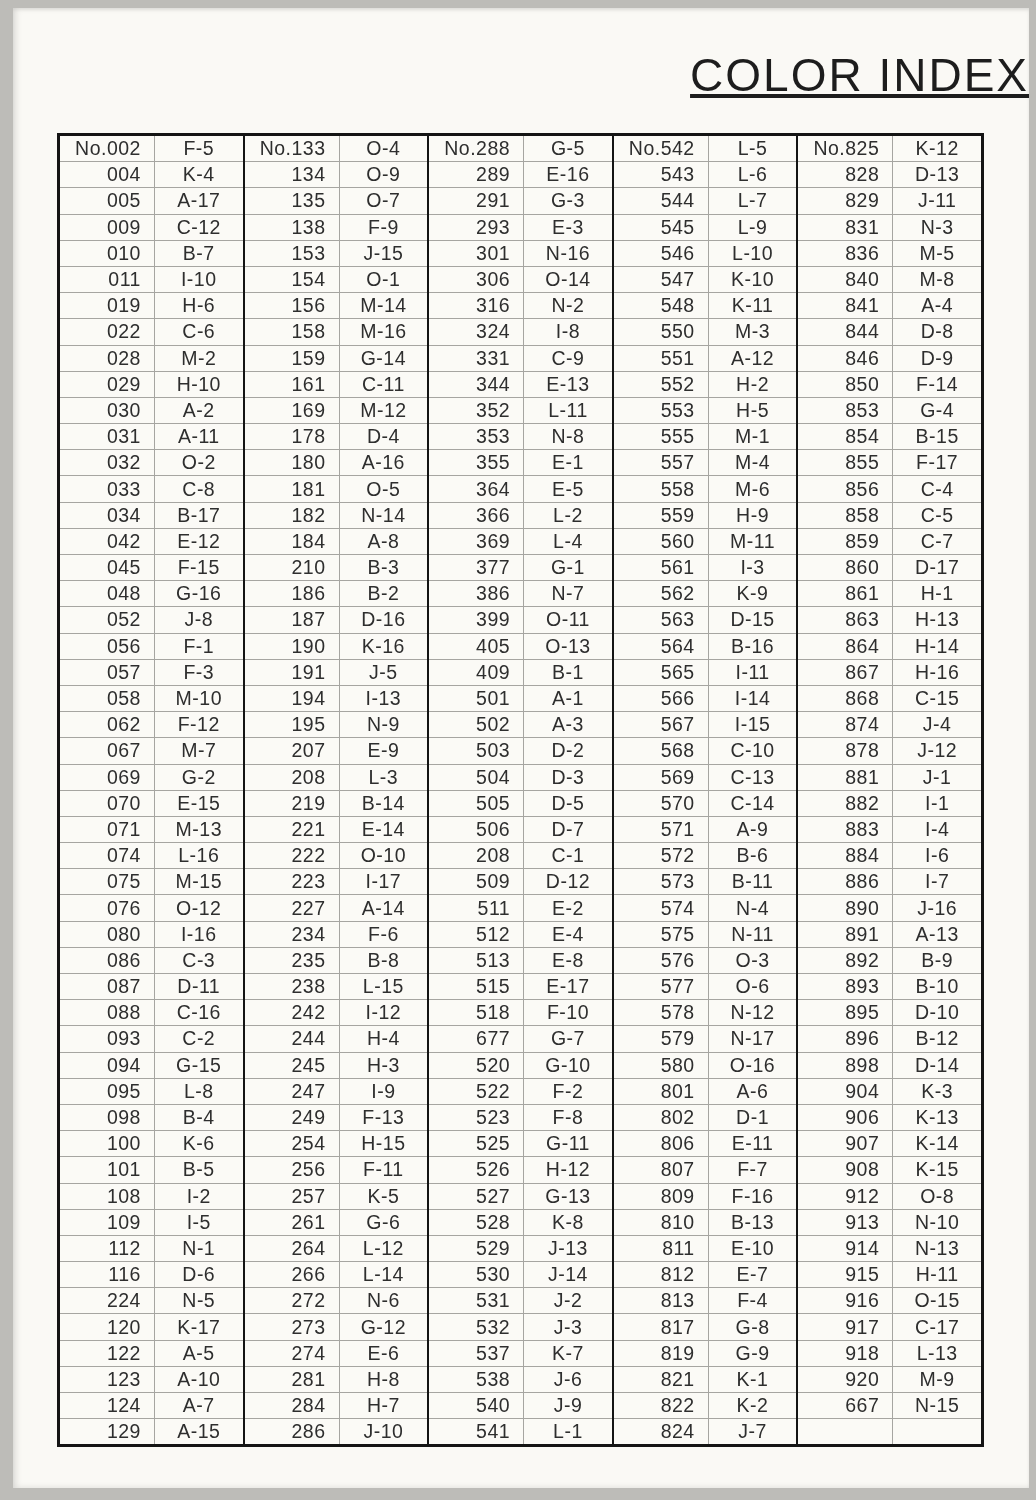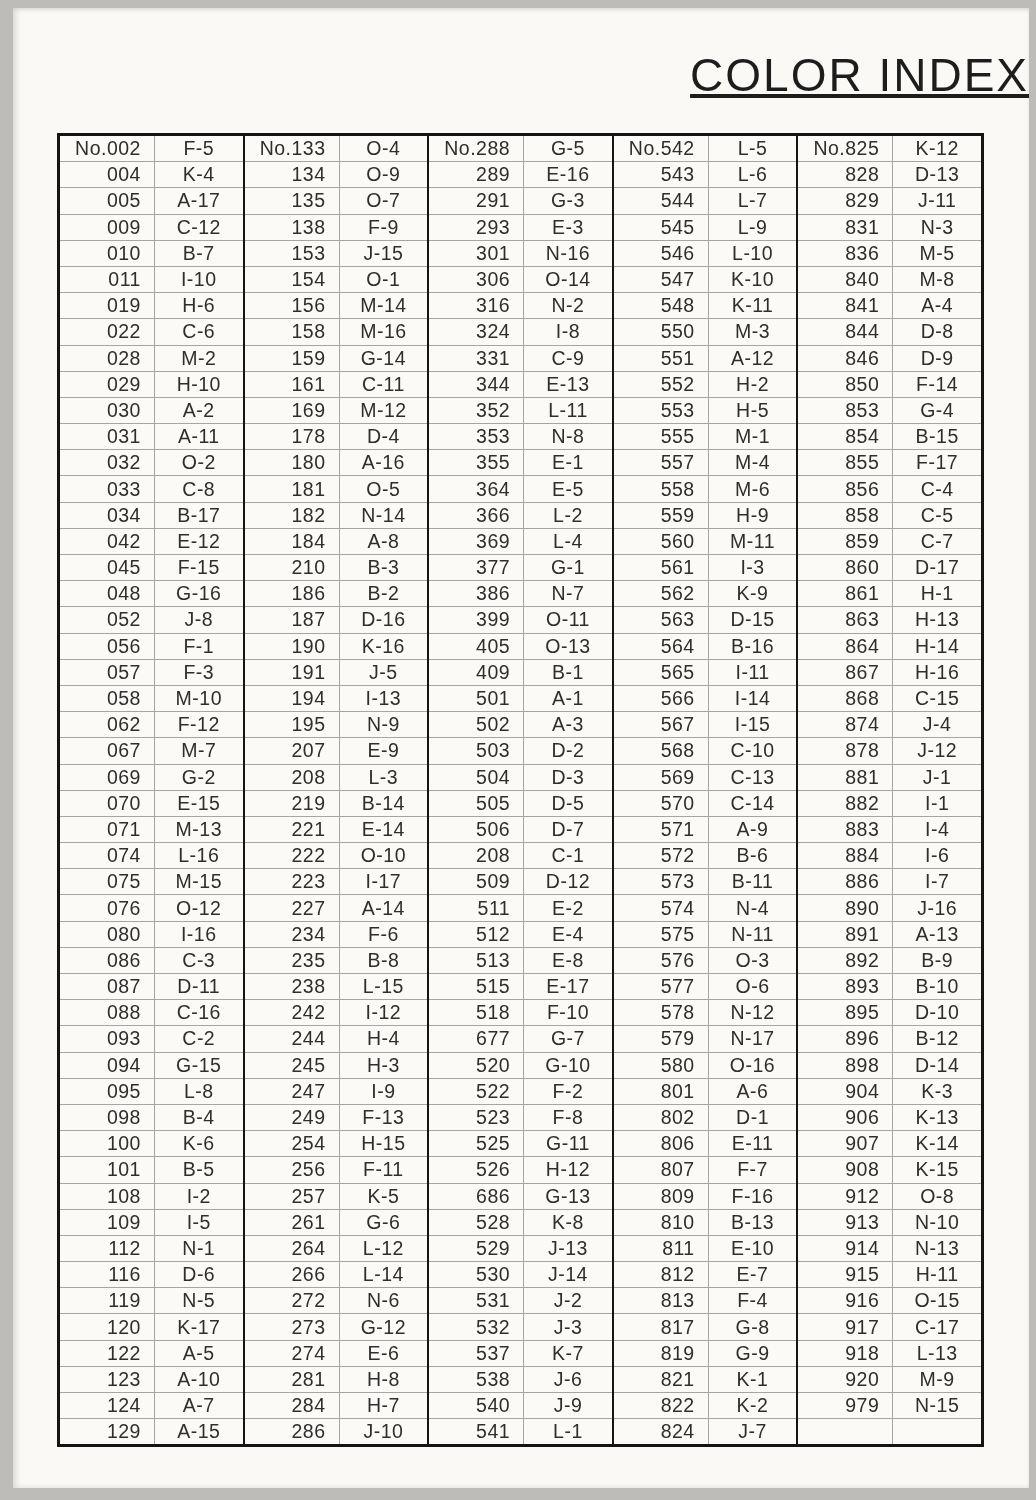--- a/index.html
+++ b/index.html
@@ -246,21 +246,21 @@
         </div>
         <div class="row">
           <div class="cell-num">112</div>
           <div class="cell-code">N-1</div>
         </div>
         <div class="row">
           <div class="cell-num">116</div>
           <div class="cell-code">D-6</div>
         </div>
         <div class="row">
-          <div class="cell-num">119</div>
+          <div class="cell-num">224</div>
           <div class="cell-code">N-5</div>
         </div>
         <div class="row">
           <div class="cell-num">120</div>
           <div class="cell-code">K-17</div>
         </div>
         <div class="row">
           <div class="cell-num">122</div>
           <div class="cell-code">A-5</div>
         </div>
@@ -634,21 +634,21 @@
         </div>
         <div class="row">
           <div class="cell-num">525</div>
           <div class="cell-code">G-11</div>
         </div>
         <div class="row">
           <div class="cell-num">526</div>
           <div class="cell-code">H-12</div>
         </div>
         <div class="row">
-          <div class="cell-num">686</div>
+          <div class="cell-num">527</div>
           <div class="cell-code">G-13</div>
         </div>
         <div class="row">
           <div class="cell-num">528</div>
           <div class="cell-code">K-8</div>
         </div>
         <div class="row">
           <div class="cell-num">529</div>
           <div class="cell-code">J-13</div>
         </div>
@@ -1070,21 +1070,21 @@
         </div>
         <div class="row">
           <div class="cell-num">918</div>
           <div class="cell-code">L-13</div>
         </div>
         <div class="row">
           <div class="cell-num">920</div>
           <div class="cell-code">M-9</div>
         </div>
         <div class="row">
-          <div class="cell-num">979</div>
+          <div class="cell-num">667</div>
           <div class="cell-code">N-15</div>
         </div>
         <div class="row">
           <div class="cell-num"></div>
           <div class="cell-code"></div>
         </div>
       </div>
     </div>
 </div>
 

